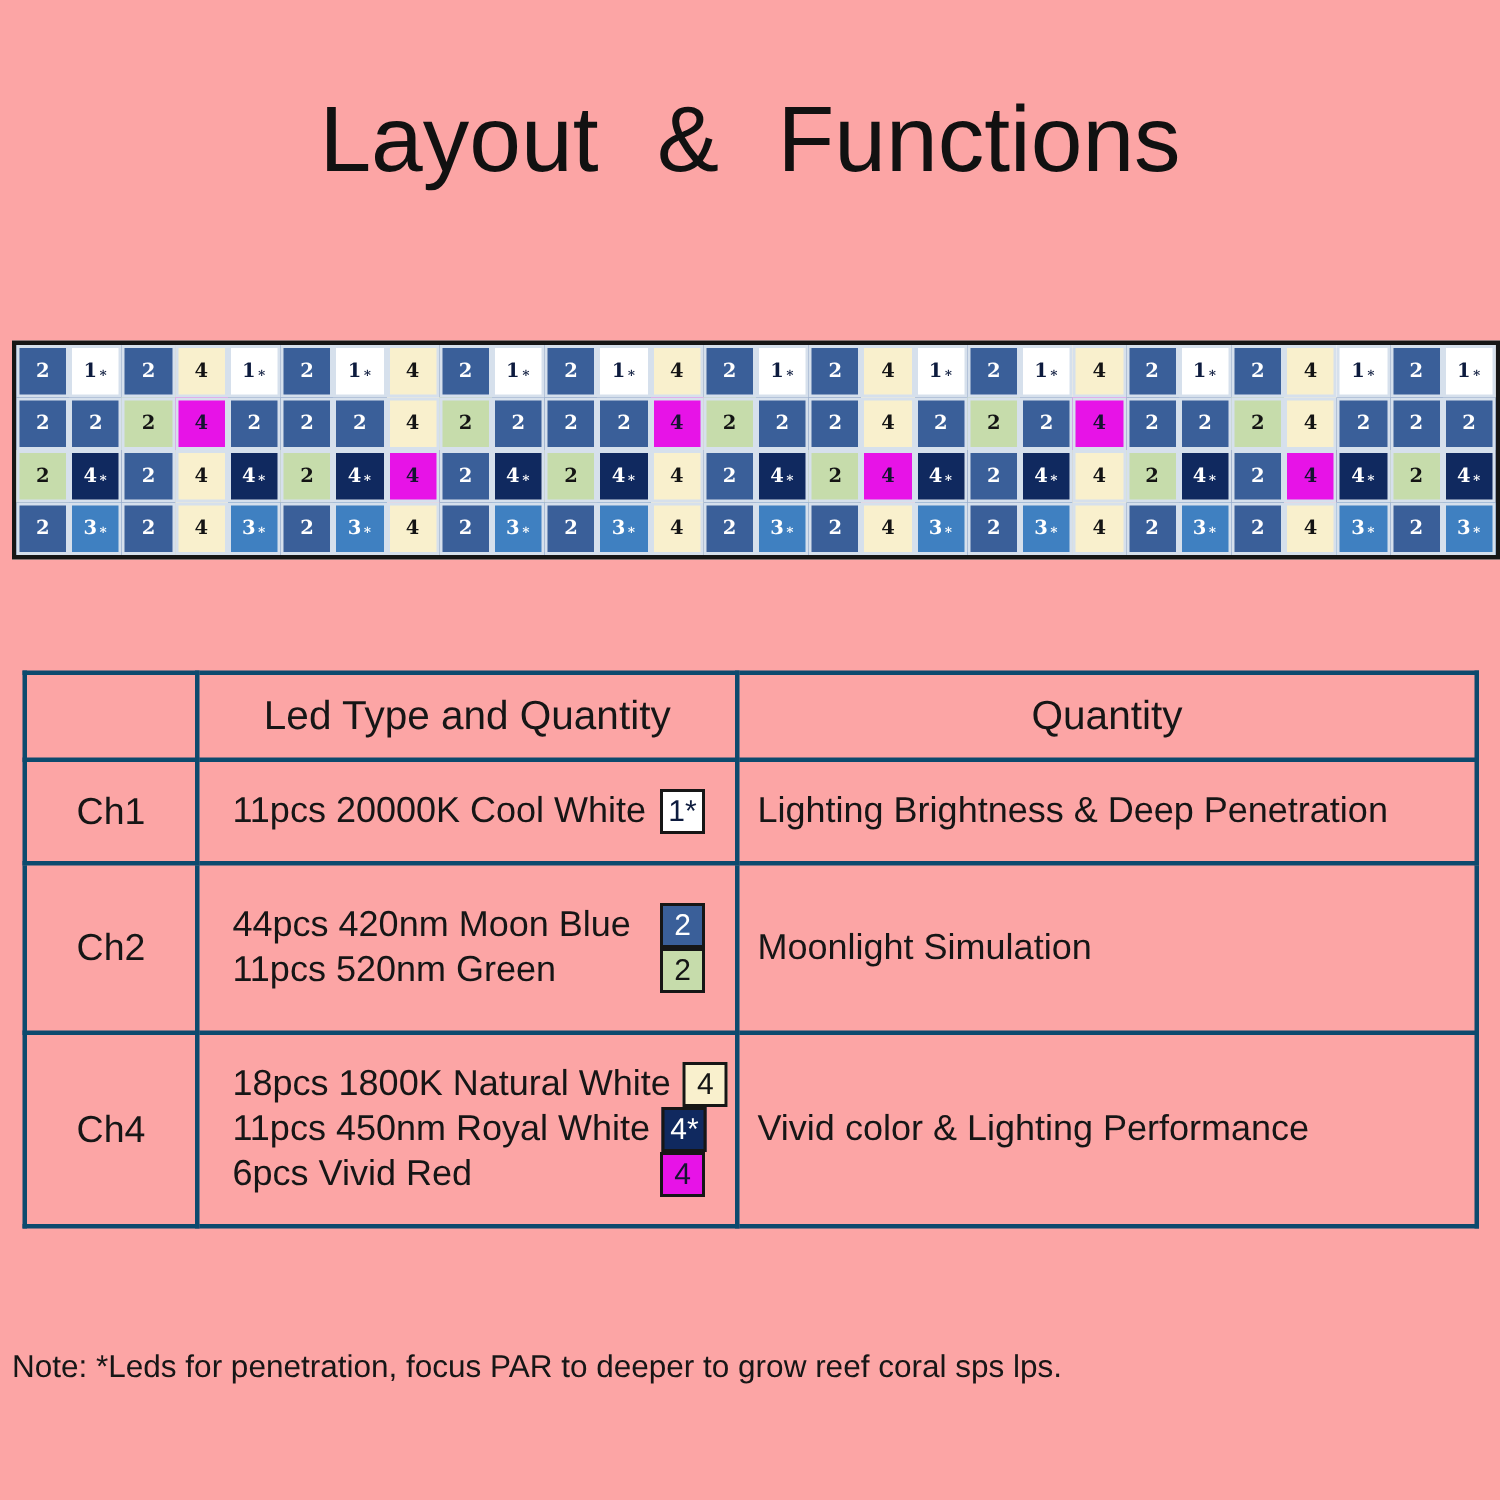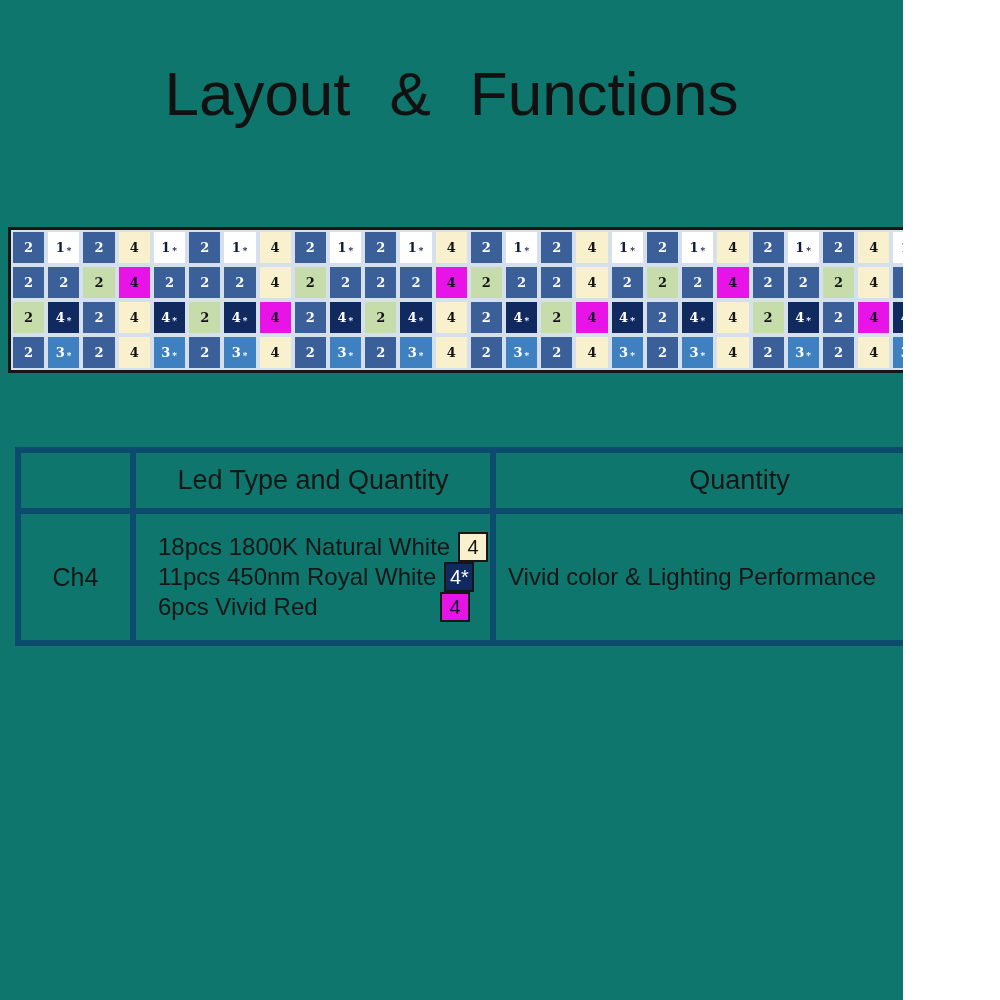--- a/index.html
+++ b/index.html
@@ -1,37 +1,37 @@
 <!DOCTYPE html>
 <html><head>
 <meta charset="utf-8">
 <style>
   html,body{margin:0;padding:0;background:#ffffff;}
-  .page{position:relative;width:903px;height:1000px;background:#0f766e;overflow:hidden;
+  .page{position:relative;width:1000px;height:1000px;background:#fca5a5;overflow:hidden;
         font-family:"Liberation Sans", sans-serif;color:#161616;}
 
   
   .title{position:absolute;top:58px;left:0;width:100%;margin:0;text-align:center;
          font-size:62px;font-weight:400;word-spacing:0.35em;color:#111;}
 
   
   .led-grid{position:absolute;left:8px;top:227px;width:986px;height:140px;
             border:3px solid #161616;display:grid;
             grid-template-columns:repeat(28,1fr);grid-template-rows:repeat(4,1fr);
             background:#ffffff;box-sizing:content-box;}
   .cell{display:flex;align-items:center;justify-content:center;
         border:2px solid #d6e0ec;box-sizing:border-box;
         font-family:"DejaVu Serif", serif;font-weight:bold;font-size:13px;line-height:1;}
   .cell .star{font-size:9px;margin-left:1px;transform:translateY(2px);}
 
   
   .func-table{position:absolute;left:15px;top:447px;width:968px;
               border-collapse:collapse;table-layout:fixed;
               border:3px solid #161616;}
-  .func-table th,.func-table td{border:6px solid #0c4a6e;padding:12px;box-sizing:border-box;}
+  .func-table th,.func-table td{border:3px solid #0c4a6e;padding:12px;box-sizing:border-box;}
   .func-table thead tr{height:58px;}
   .func-table tbody tr:nth-child(1){height:62px;}
   .func-table tbody tr:nth-child(2){height:113px;}
   .func-table tbody tr:nth-child(3){height:60px;}
   .func-table tbody tr:nth-child(4){height:128px;}
   th.h-led,th.h-fn{font-size:27px;font-weight:400;text-align:center;}
   td.ch-cell{font-size:25px;text-align:center;vertical-align:middle;}
   td.led-cell{vertical-align:middle;}
   .led-cell-inner{display:flex;flex-direction:column;justify-content:space-around;
                   height:100%;padding:6px 0;box-sizing:border-box;}
@@ -433,20 +433,48 @@
     </colgroup>
     <thead>
       <tr>
         <th class="h-ch"></th>
         <th class="h-led">Led Type and Quantity</th>
         <th class="h-fn">Quantity</th>
       </tr>
     </thead>
     <tbody id="table-body">
         <tr>
+          <td class="ch-cell">Ch1</td>
+          <td class="led-cell">
+            <div class="led-cell-inner">
+              <div class="led-line">
+                <span class="led-text">11pcs 20000K Cool White</span>
+                <span class="chip" style="background: rgb(255, 255, 255); color: rgb(13, 27, 62);">1*</span>
+              </div>
+            </div>
+          </td>
+          <td class="fn-cell">Lighting Brightness &amp; Deep Penetration</td>
+        </tr>
+        <tr>
+          <td class="ch-cell">Ch2</td>
+          <td class="led-cell">
+            <div class="led-cell-inner">
+              <div class="led-line">
+                <span class="led-text">44pcs 420nm Moon Blue</span>
+                <span class="chip" style="background: rgb(58, 95, 153); color: rgb(255, 255, 255);">2</span>
+              </div>
+              <div class="led-line">
+                <span class="led-text">11pcs 520nm Green</span>
+                <span class="chip" style="background: rgb(198, 220, 171); color: rgb(20, 20, 20);">2</span>
+              </div>
+            </div>
+          </td>
+          <td class="fn-cell">Moonlight Simulation</td>
+        </tr>
+        <tr>
           <td class="ch-cell">Ch4</td>
           <td class="led-cell">
             <div class="led-cell-inner">
               <div class="led-line">
                 <span class="led-text">18pcs 1800K Natural White</span>
                 <span class="chip" style="background: rgb(249, 240, 205); color: rgb(20, 20, 20);">4</span>
               </div>
               <div class="led-line">
                 <span class="led-text">11pcs 450nm Royal White</span>
                 <span class="chip" style="background: rgb(16, 41, 95); color: rgb(255, 255, 255);">4*</span>
@@ -455,14 +483,15 @@
                 <span class="led-text">6pcs Vivid Red</span>
                 <span class="chip" style="background: rgb(231, 19, 231); color: rgb(20, 20, 48);">4</span>
               </div>
             </div>
           </td>
           <td class="fn-cell">Vivid color &amp; Lighting Performance</td>
         </tr>
       </tbody>
   </table>
 
+  <div class="note">Note: *Leds for penetration, focus PAR to deeper to grow reef coral sps lps.</div>
 
 </div>
 
 </body></html>

